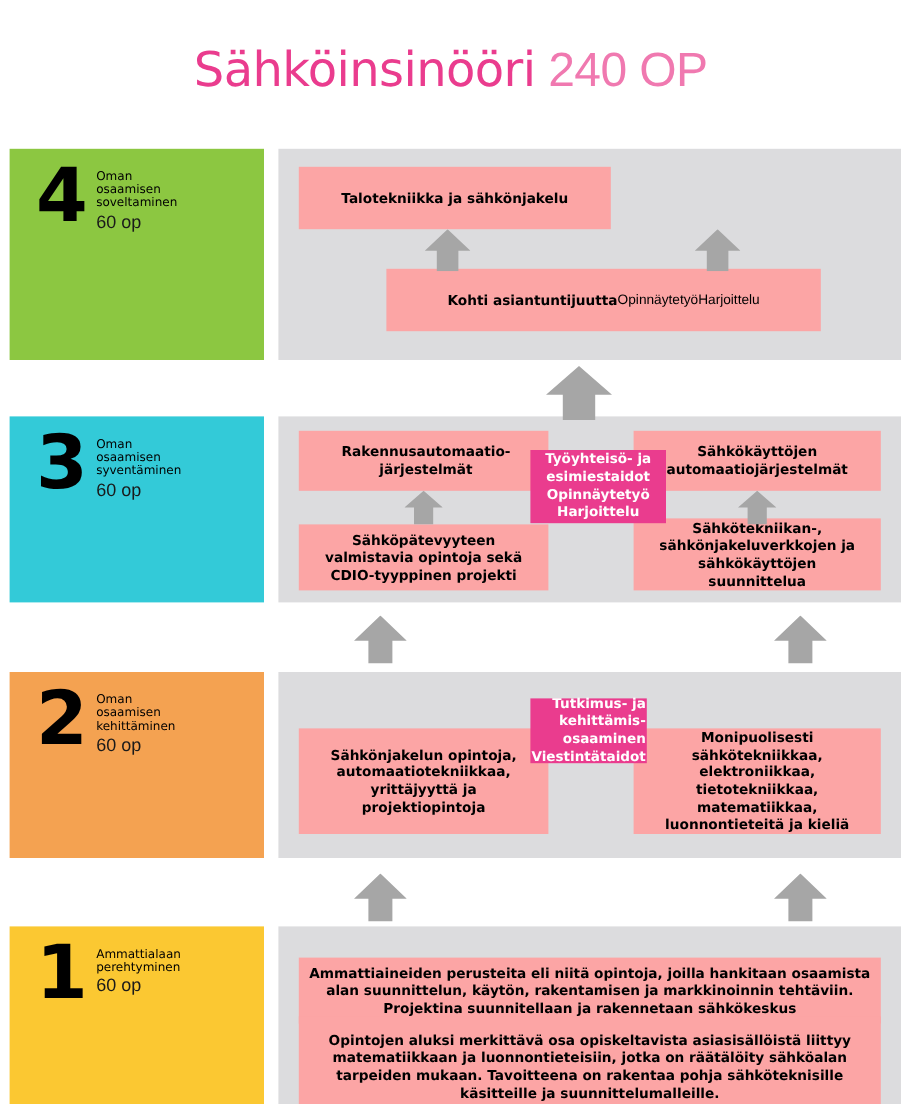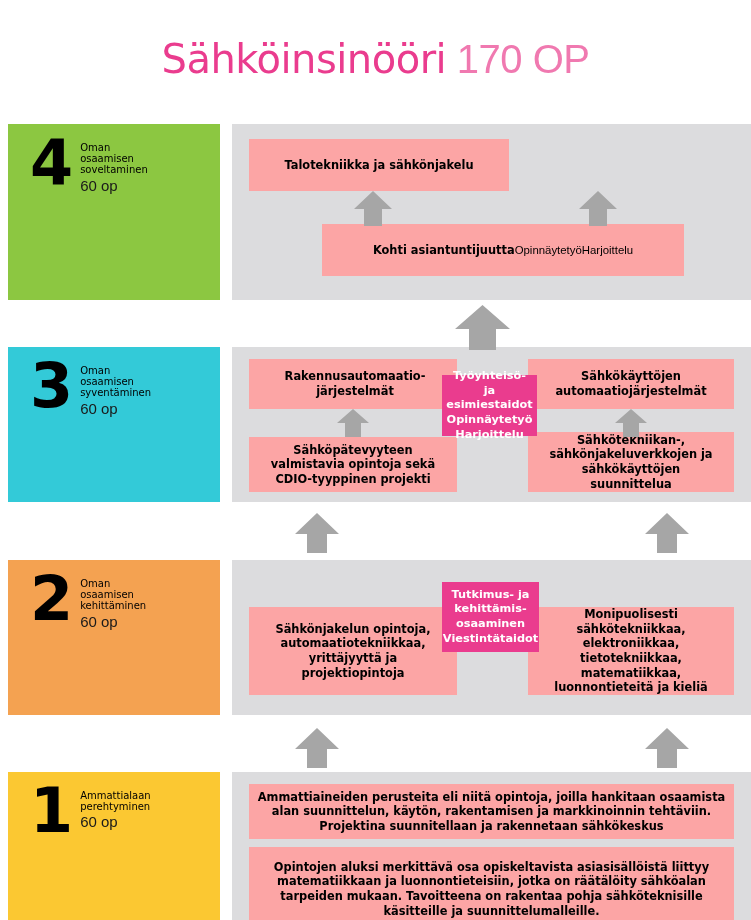--- a/index.html
+++ b/index.html
@@ -142,21 +142,21 @@
   #level-4-badge { background: #8cc741; }
   #level-3-badge { background: #33cad8; }
   #level-2-badge { background: #f4a251; }
   #level-1-badge { background: #fbc832; }
 </style>
 </head>
 <body>
 
 <div id="title-bar">
   <div id="title-text">
-    <span id="title-main">Sähköinsinööri</span><span id="title-sub"> 170 OP</span>
+    <span id="title-main">Sähköinsinööri</span><span id="title-sub"> 240 OP</span>
   </div>
 </div>
 
 <div class="level-row" style="top:124px; height:176px;">
   <div class="level-badge" id="level-4-badge">
     <div class="badge-number">4</div>
     <div class="badge-textblock">
       <div class="badge-title">Oman
 osaamisen
 soveltaminen</div>
@@ -219,21 +219,21 @@
     </div>
 
     <div class="wbox" style="left:17px; top:90px; width:208px; height:55px;">Sähköpätevyyteen
 valmistavia opintoja sekä
 CDIO-tyyppinen projekti</div>
     <div class="wbox" style="left:296px; top:85px; width:206px; height:60px;">Sähkötekniikan-,
 sähkönjakeluverkkojen ja
 sähkökäyttöjen
 suunnittelua</div>
 
-    <div class="pinkbox" style="left:210px; top:28px; width:95px; height:61px;">Työyhteisö- ja
+    <div class="pinkbox" style="left:210px; top:28px; width:113px; height:61px;">Työyhteisö- ja
 esimiestaidot
 Opinnäytetyö
 Harjoittelu</div>
   </div>
 </div>
 
 <div class="arrow-up" style="left:295px; top:513px;">
   <svg width="44" height="40" viewBox="0 0 44 40">
       <polygon points="22,0 44,21 32,21 32,40 12,40 12,21 0,21" fill="#a6a6a6"></polygon>
     </svg>
@@ -258,21 +258,21 @@
     <div class="wbox" style="left:17px; top:47px; width:208px; height:88px;">Sähkönjakelun opintoja,
 automaatiotekniikkaa,
 yrittäjyyttä ja
 projektiopintoja</div>
     <div class="wbox" style="left:296px; top:47px; width:206px; height:88px;">Monipuolisesti
 sähkötekniikkaa,
 elektroniikkaa,
 tietotekniikkaa,
 matematiikkaa,
 luonnontieteitä ja kieliä</div>
-    <div class="pinkbox" style="left:210px; top:22px; width:97px; height:70px;">Tutkimus- ja
+    <div class="pinkbox" style="left:210px; top:22px; width:97px; height:54px;text-align:right;">Tutkimus- ja
 kehittämis-
 osaaminen
 Viestintätaidot</div>
   </div>
 </div>
 
 <div class="arrow-up" style="left:295px; top:728px;">
   <svg width="44" height="40" viewBox="0 0 44 40">
       <polygon points="22,0 44,21 32,21 32,40 12,40 12,21 0,21" fill="#a6a6a6"></polygon>
     </svg>
@@ -286,21 +286,21 @@
 <div class="level-row" style="top:772px; height:148px;">
   <div class="level-badge" id="level-1-badge">
     <div class="badge-number">1</div>
     <div class="badge-textblock">
       <div class="badge-title">Ammattialaan
 perehtyminen</div>
       <div class="badge-credits">60 op</div>
     </div>
   </div>
   <div class="level-panel">
-    <div class="wbox" style="left:17px; top:12px; width:485px; height:55px;">Ammattiaineiden perusteita eli niitä opintoja, joilla hankitaan osaamista
+    <div class="wbox" style="left:17px; top:26px; width:485px; height:55px;">Ammattiaineiden perusteita eli niitä opintoja, joilla hankitaan osaamista
 alan suunnittelun, käytön, rakentamisen ja markkinoinnin tehtäviin.
 Projektina suunnitellaan ja rakennetaan sähkökeskus</div>
     <div class="wbox" style="left:17px; top:75px; width:485px; height:84px;">Opintojen aluksi merkittävä osa opiskeltavista asiasisällöistä liittyy
 matematiikkaan ja luonnontieteisiin, jotka on räätälöity sähköalan
 tarpeiden mukaan. Tavoitteena on rakentaa pohja sähköteknisille
 käsitteille ja suunnittelumalleille.</div>
   </div>
 </div>
 
 </body></html>

